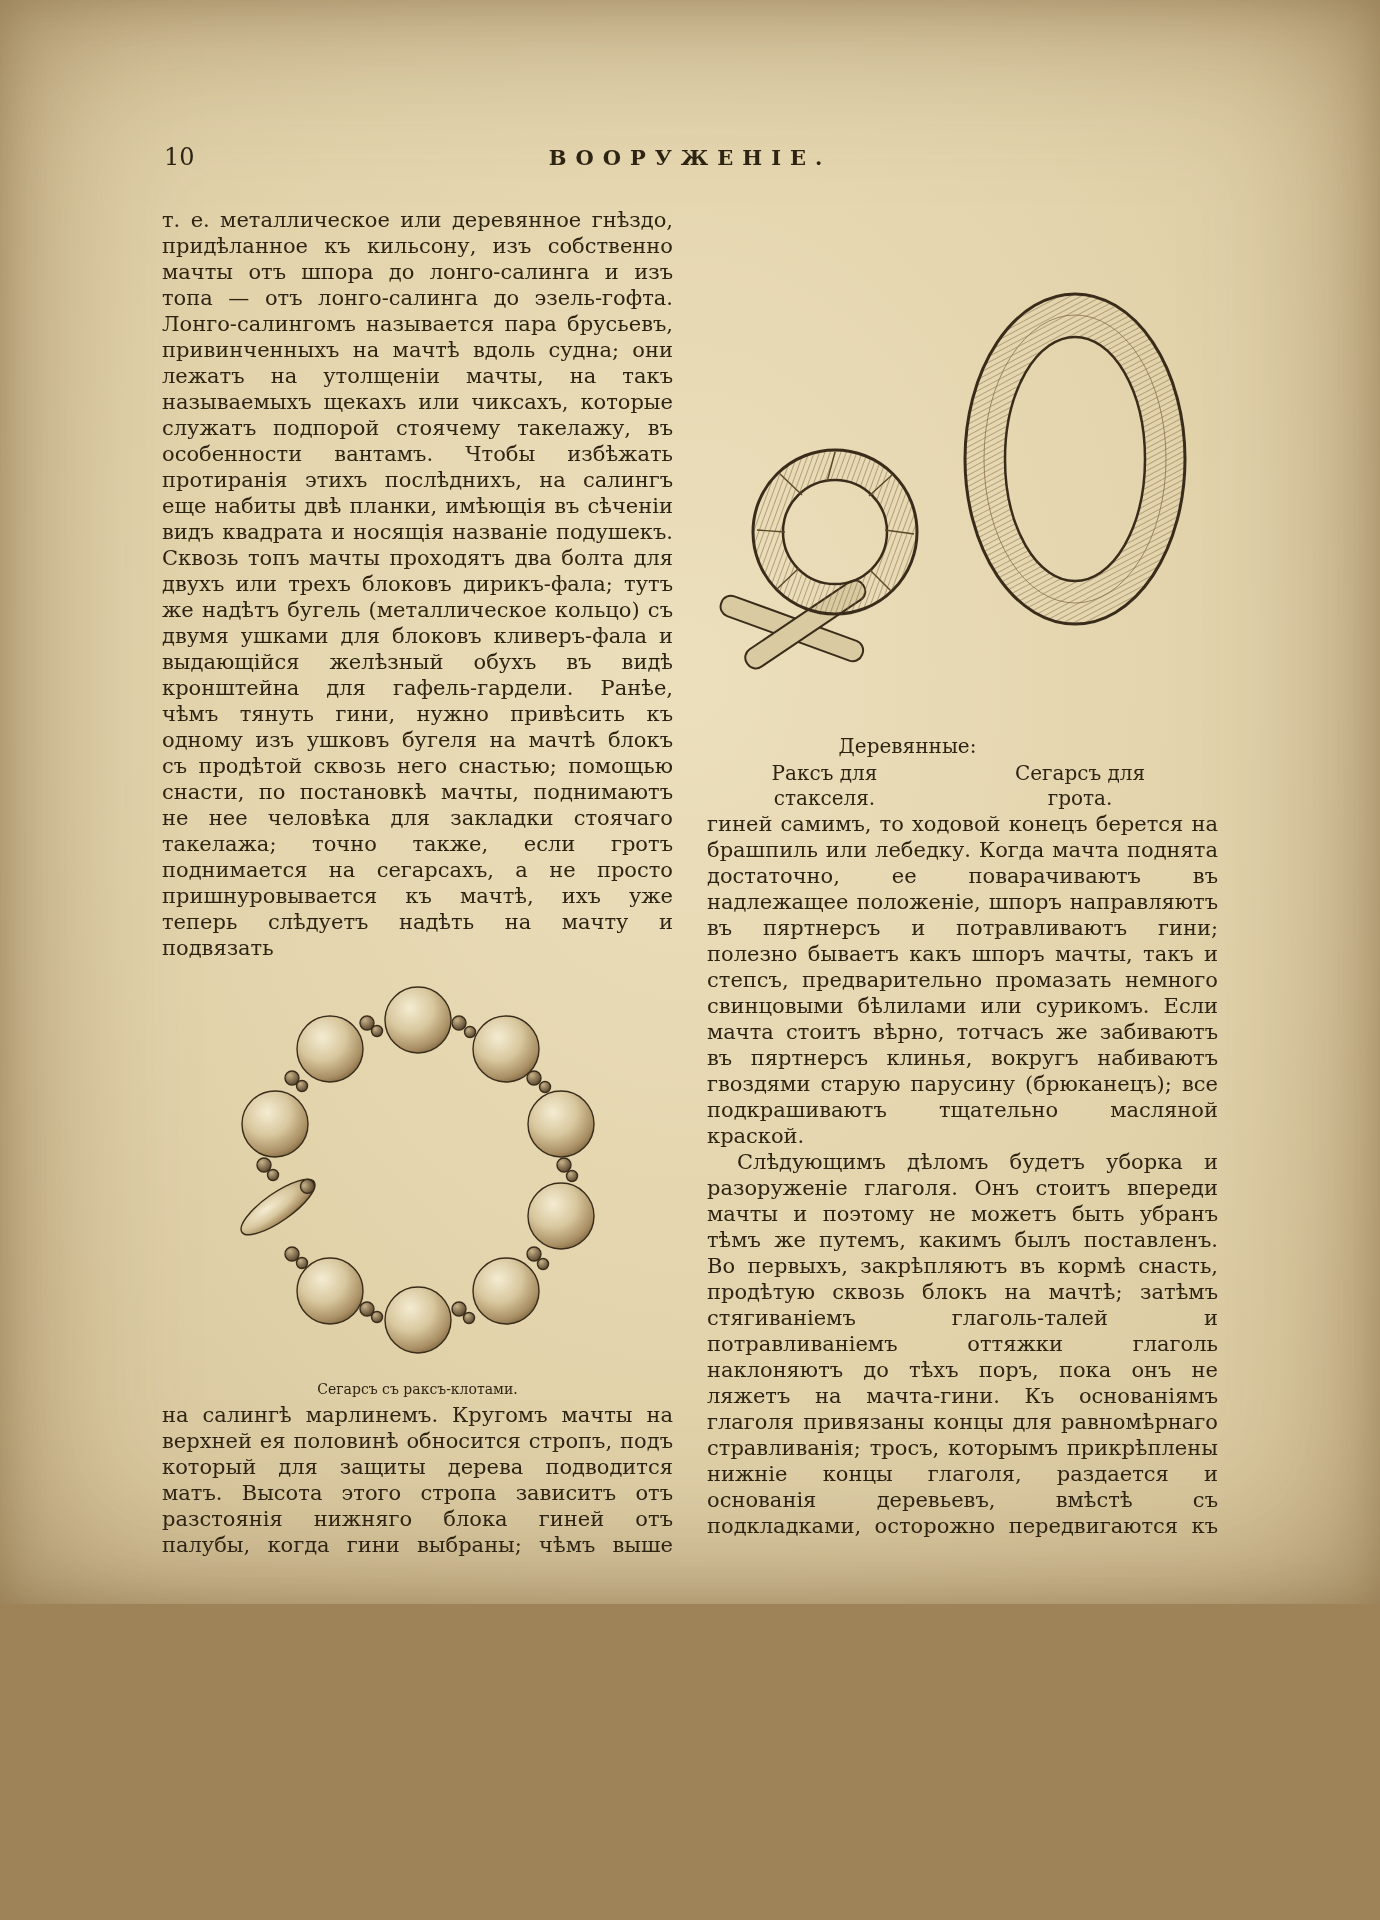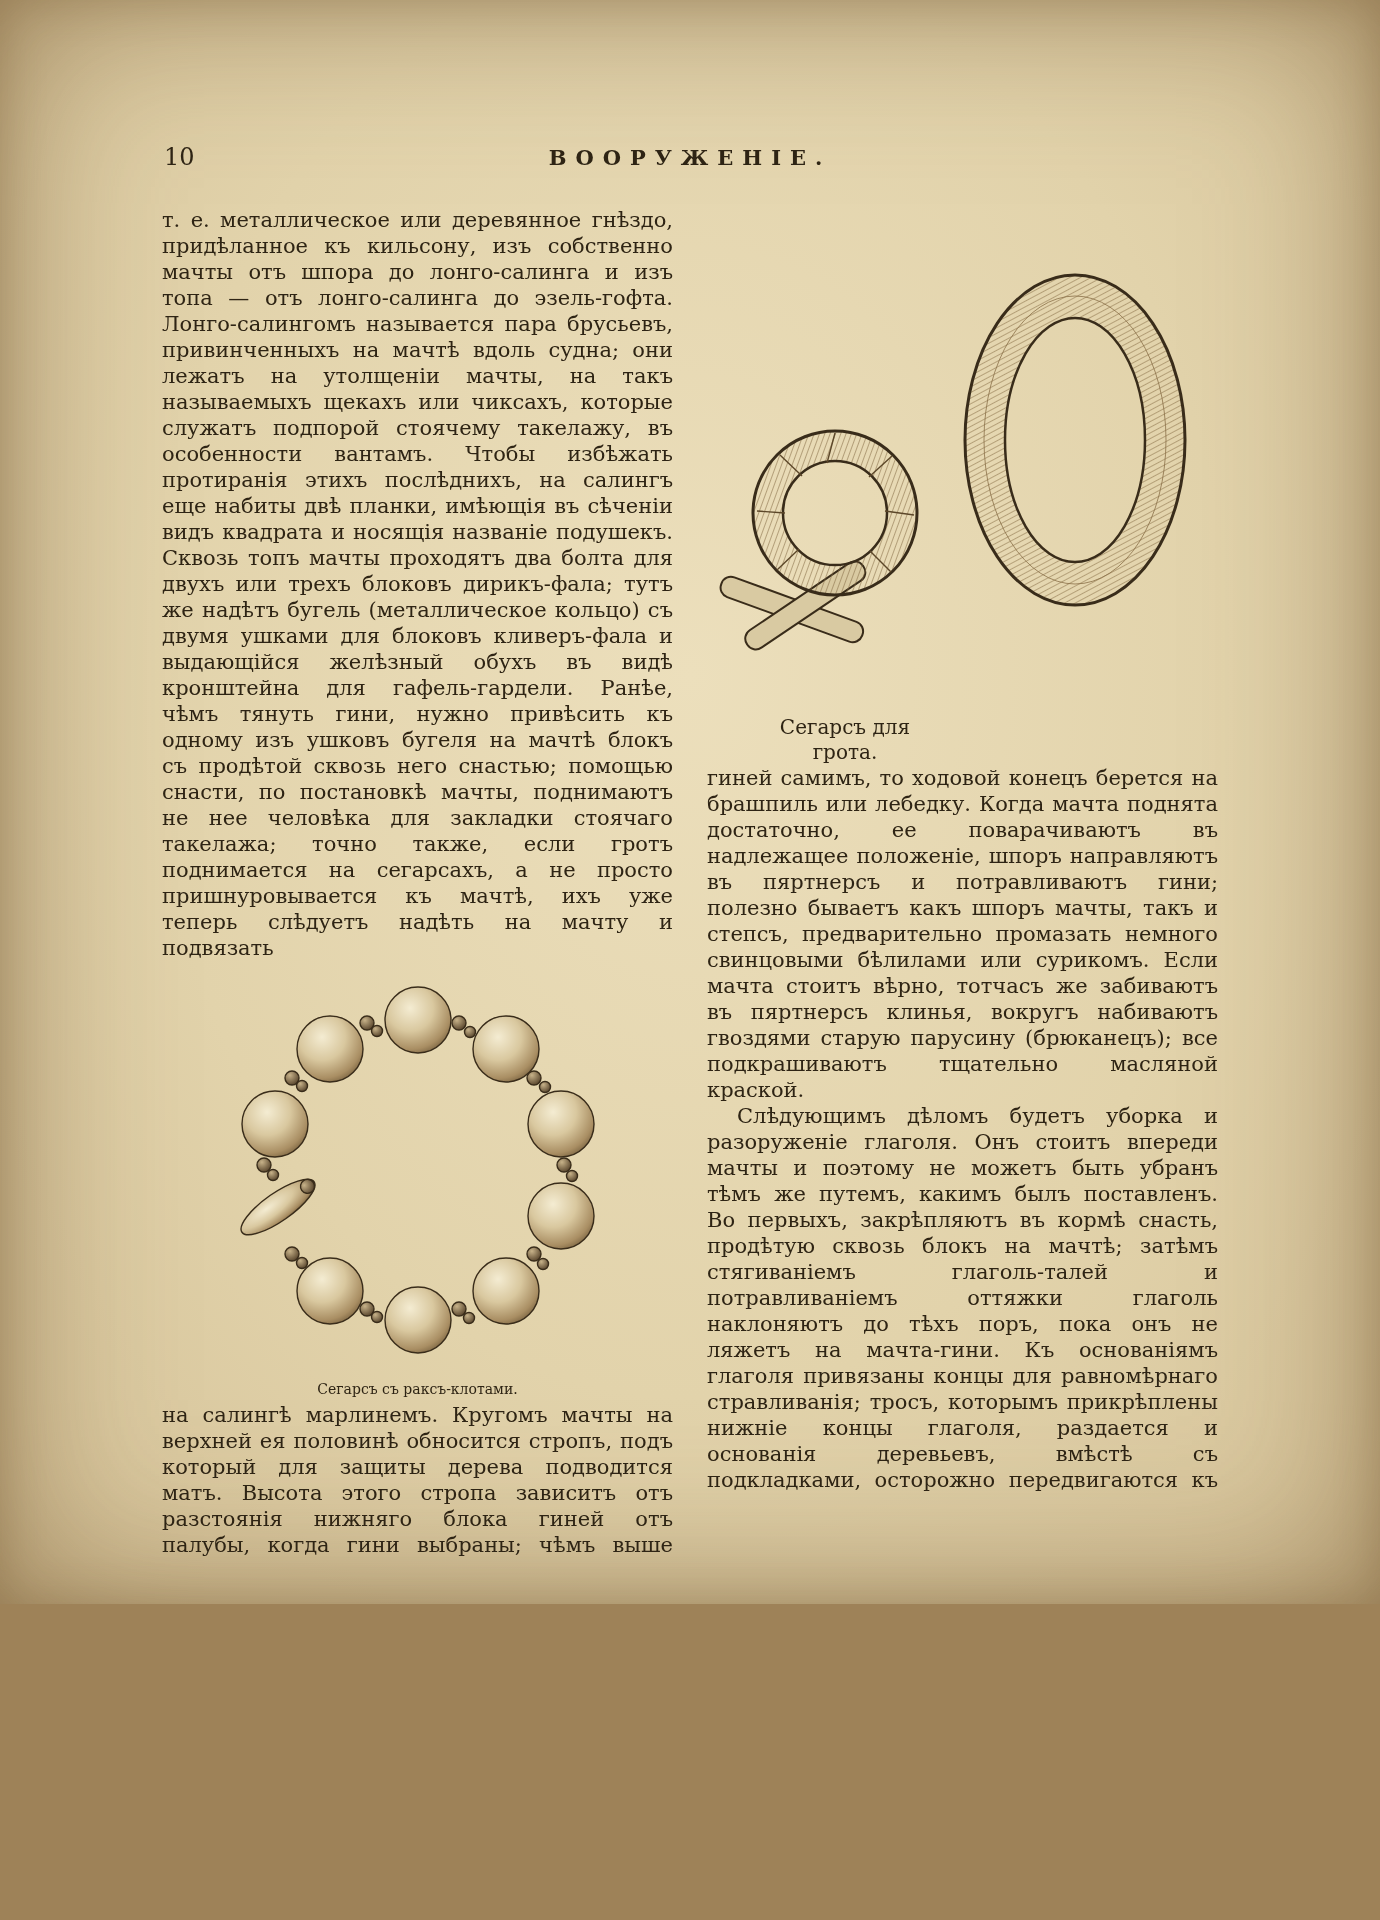--- a/index.html
+++ b/index.html
@@ -13,21 +13,21 @@
     overflow:hidden;
     font-family:"DejaVu Serif", serif;
     color:#2e2414;
   }
   .sheet { position:absolute; left:162px; top:120px; width:1056px; }
 
   .header-row { position:relative; height:42px; margin-bottom:26px; }
   .page-num { position:absolute; left:2px; top:4px; font-size:24px; }
   .page-title { text-align:center; font-size:21px; font-weight:600; letter-spacing:9px; padding-top:6px;margin-top:19px; }
 
-  .cols { display:flex; align-items:flex-start; }
+  .cols { display:flex; align-items:center; }
   .col { width:511px; }
   .divider { width:34px; display:flex; justify-content:center; }
   .divider-line { width:1px; background:#4c3c24; }
 
   p.body {
     margin:0;
     font-size:21px;
     line-height:26px;
     text-align:justify;
     word-spacing:1px;
@@ -165,21 +165,24 @@
               <line x1="185" y1="241" x2="162" y2="262"></line>
               <line x1="207" y1="300" x2="178" y2="296"></line>
               <line x1="184" y1="357" x2="163" y2="336"></line>
               <line x1="70" y1="355" x2="92" y2="334"></line>
               <line x1="50" y1="296" x2="78" y2="298"></line>
               <line x1="73" y1="240" x2="95" y2="261"></line>
             </g>
           </svg>
         </div>
 
+        <div class="fig-heading">Деревянные:</div>
         <div class="cap-row">
+          <div class="cap-cell cap-l">Раксъ для
+стакселя.</div>
           <div class="cap-cell cap-r">Сегарсъ для
 грота.</div>
         </div>
 
         <p class="body after-caps">гиней самимъ, то ходовой конецъ берется на брашпиль или лебедку. Когда мачта поднята достаточно, ее поварачиваютъ въ надлежащее положеніе, шпоръ направляютъ въ пяртнерсъ и потравливаютъ гини; полезно бываетъ какъ шпоръ мачты, такъ и степсъ, предварительно промазать немного свинцовыми бѣлилами или сурикомъ. Если мачта стоитъ вѣрно, тотчасъ же забиваютъ въ пяртнерсъ клинья, вокругъ набиваютъ гвоздями старую парусину (брюканецъ); все подкрашиваютъ тщательно масляной краской.</p>
         <p class="body cont indent">Слѣдующимъ дѣломъ будетъ уборка и разоруженіе глаголя. Онъ стоитъ впереди мачты и поэтому не можетъ быть убранъ тѣмъ же путемъ, какимъ былъ поставленъ. Во первыхъ, закрѣпляютъ въ кормѣ снасть, продѣтую сквозь блокъ на мачтѣ; затѣмъ стягиваніемъ глаголь-талей и потравливаніемъ оттяжки глаголь наклоняютъ до тѣхъ поръ, пока онъ не ляжетъ на мачта-гини. Къ основаніямъ глаголя привязаны концы для равномѣрнаго стравливанія; тросъ, которымъ прикрѣплены нижніе концы глаголя, раздается и основанія деревьевъ, вмѣстѣ съ подкладками, осторожно передвигаются къ</p>
       </div>
 
     </div>
   </div>

